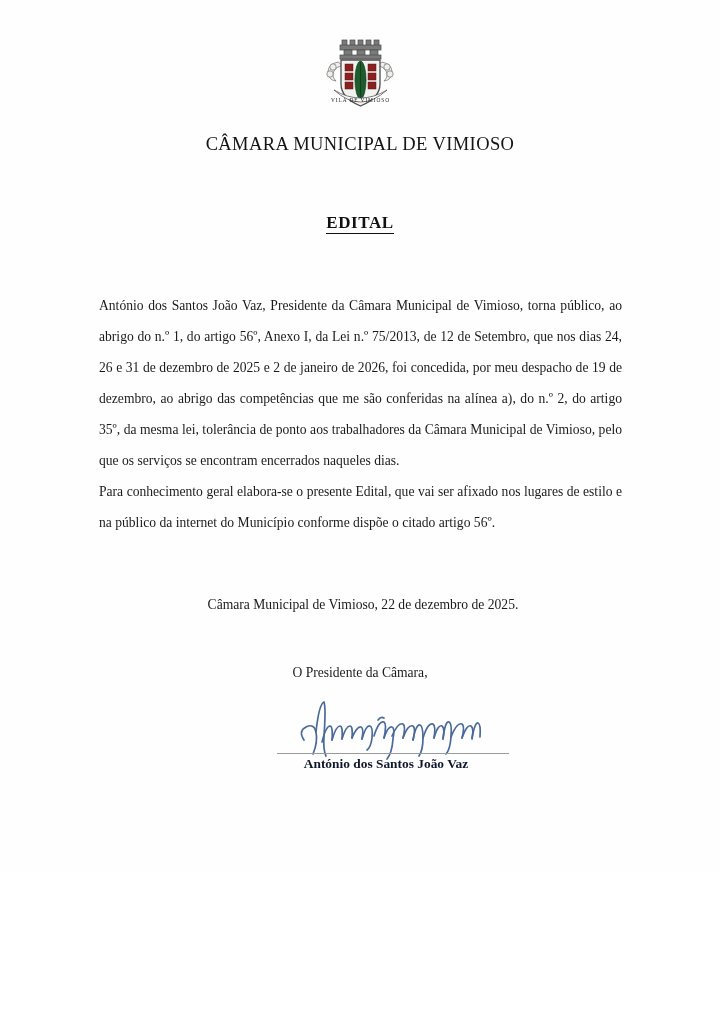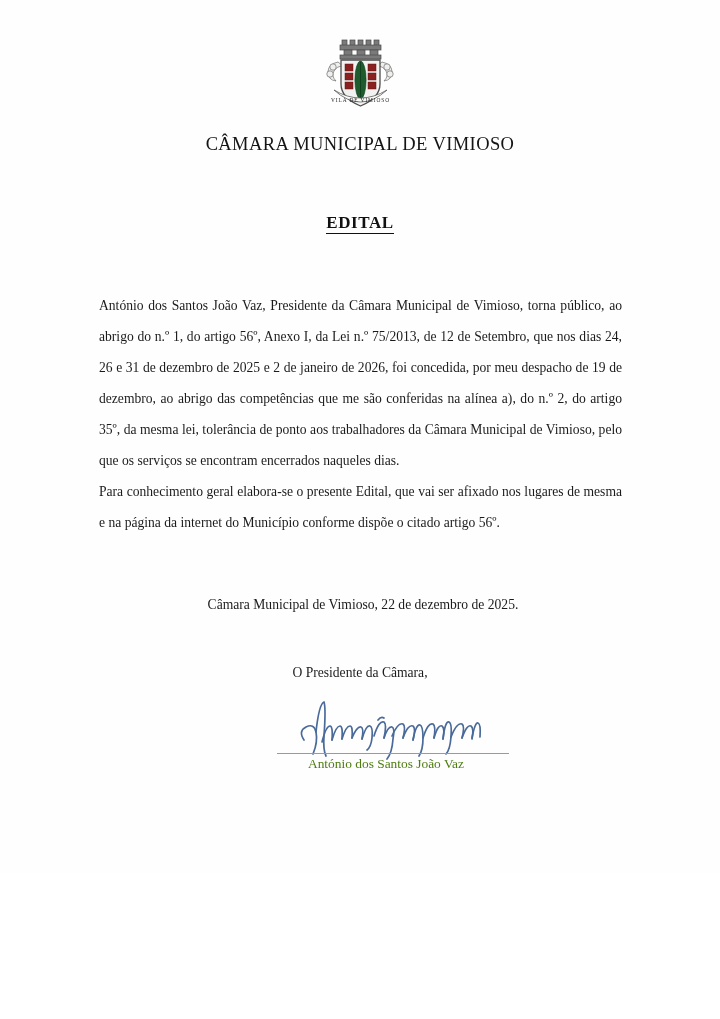--- a/index.html
+++ b/index.html
@@ -127,21 +127,22 @@
     height: 1px;
     background: #9a9a9a;
   }
   .sig-name {
     position: absolute;
     left: 0;
     top: 56px;
     width: 244px;
     text-align: center;
     font-size: 13.4px;
-    color: #4d7c0f;
+    color: #0f172a;
+    font-weight: bold;
   }
 </style>
 </head>
 <body>
 
 <div class="page">
 
   <div class="crest-wrap">
     <div class="crest">
       <svg viewBox="0 0 92 84" width="92" height="84" aria-hidden="true">
@@ -189,21 +190,21 @@
   </div>
 
   <div class="entity-title">CÂMARA MUNICIPAL DE VIMIOSO</div>
 
   <div class="doc-heading">
     <span>EDITAL</span>
   </div>
 
   <div class="body-block">
     <p class="para p1">António dos Santos João Vaz, Presidente da Câmara Municipal de Vimioso, torna público, ao abrigo do n.º 1, do artigo 56º, Anexo I, da Lei n.º 75/2013, de 12 de Setembro, que nos dias 24, 26 e 31 de dezembro de 2025 e 2 de janeiro de 2026, foi concedida, por meu despacho de 19 de dezembro, ao abrigo das competências que me são conferidas na alínea a), do n.º 2, do artigo 35º, da mesma lei, tolerância de ponto aos trabalhadores da Câmara Municipal de Vimioso, pelo que os serviços se encontram encerrados naqueles dias.</p>
-    <p class="para p2">Para conhecimento geral elabora-se o presente Edital, que vai ser afixado nos lugares de mesma e na página da internet do Município conforme dispõe o citado artigo 56º.</p>
+    <p class="para p2">Para conhecimento geral elabora-se o presente Edital, que vai ser afixado nos lugares de estilo e na público da internet do Município conforme dispõe o citado artigo 56º.</p>
   </div>
 
   <div class="place-date">Câmara Municipal de Vimioso, 22 de dezembro de 2025.</div>
 
   <div class="signer-role">O Presidente da Câmara,</div>
 
   <div class="sig-block">
     <svg class="sig-ink" viewBox="0 0 210 62">
       <g fill="none" stroke="#4a6a9a" stroke-width="1.7" stroke-linecap="round" stroke-linejoin="round">
         <path d="M16 40 q-6 -9 2 -13 q8 -4 10 5 q2 10 -3 22"></path>

